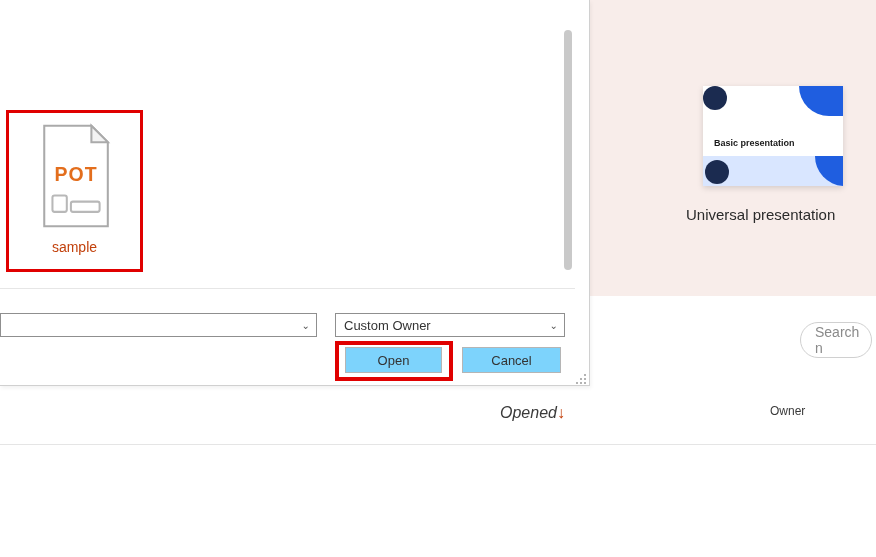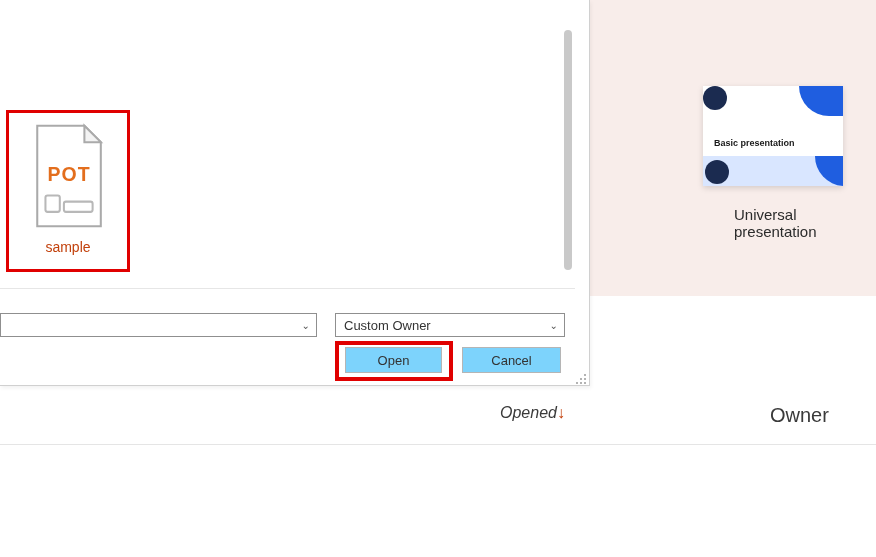--- a/index.html
+++ b/index.html
@@ -44,42 +44,41 @@
       font-size: 9px;
       font-weight: 700;
       color: #1a1a1a;
     }
     .template-label {
       position: absolute;
       left: 686px;
       top: 206px;
       font-size: 15px;
       color: #2b2b2b;
-      margin-left: 48px;
     }
     .column-opened {
       position: absolute;
       left: 500px;
       top: 404px;
       font-size: 16px;
       color: #3a3a3a;
       display: flex;
       align-items: center;
       gap: 0;
       font-style: italic;
     }
     .column-opened .arrow {
       color: #c2410c;
       font-size: 16px;
     }
     .column-owner {
       position: absolute;
       left: 770px;
       top: 404px;
-      font-size: 20px;
+      font-size: 12px;
       color: #3a3a3a;
     }
     .hr-line {
       position: absolute;
       left: 0;
       top: 444px;
       right: 0;
       height: 1px;
       background: #e5e5e5;
     }
@@ -135,21 +134,21 @@
       width: 8px;
       height: 240px;
       background: #c9c9c9;
       border-radius: 4px;
     }
 
     .file-item {
       position: absolute;
       left: 6px;
       top: 110px;
-      width: 124px;
+      width: 137px;
       height: 162px;
       border: 3px solid transparent;
       display: flex;
       flex-direction: column;
       align-items: center;
       gap: 8px;
       cursor: pointer;
     }
     .file-item.highlighted {
       border: 3px solid #e00000;
@@ -259,20 +258,23 @@
   <span class="template-inner-title">Basic presentation</span>
   <span class="template-label">Universal presentation</span>
 
   <div class="column-opened">
     <span>Opened</span>
     <span class="arrow">↓</span>
   </div>
   <div class="column-owner">Owner</div>
   <div class="hr-line"></div>
 
+  <div class="search-pill">
+    <span>Search n</span>
+  </div>
 </div>
 
 <div class="dialog">
 
   <div class="file-area">
     <div class="file-item highlighted">
       <svg class="file-icon" viewBox="0 0 80 104">
         <path d="M10 2 L56 2 L72 18 L72 100 L10 100 Z" fill="#ffffff" stroke="#aaaaaa" stroke-width="2"></path>
         <path d="M56 2 L56 18 L72 18 Z" fill="#f3f3f3" stroke="#aaaaaa" stroke-width="2"></path>
         <text x="41" y="56" font-family="Segoe UI, sans-serif" font-size="19" font-weight="600" fill="#e36e1d" text-anchor="middle" letter-spacing="1">POT</text>

